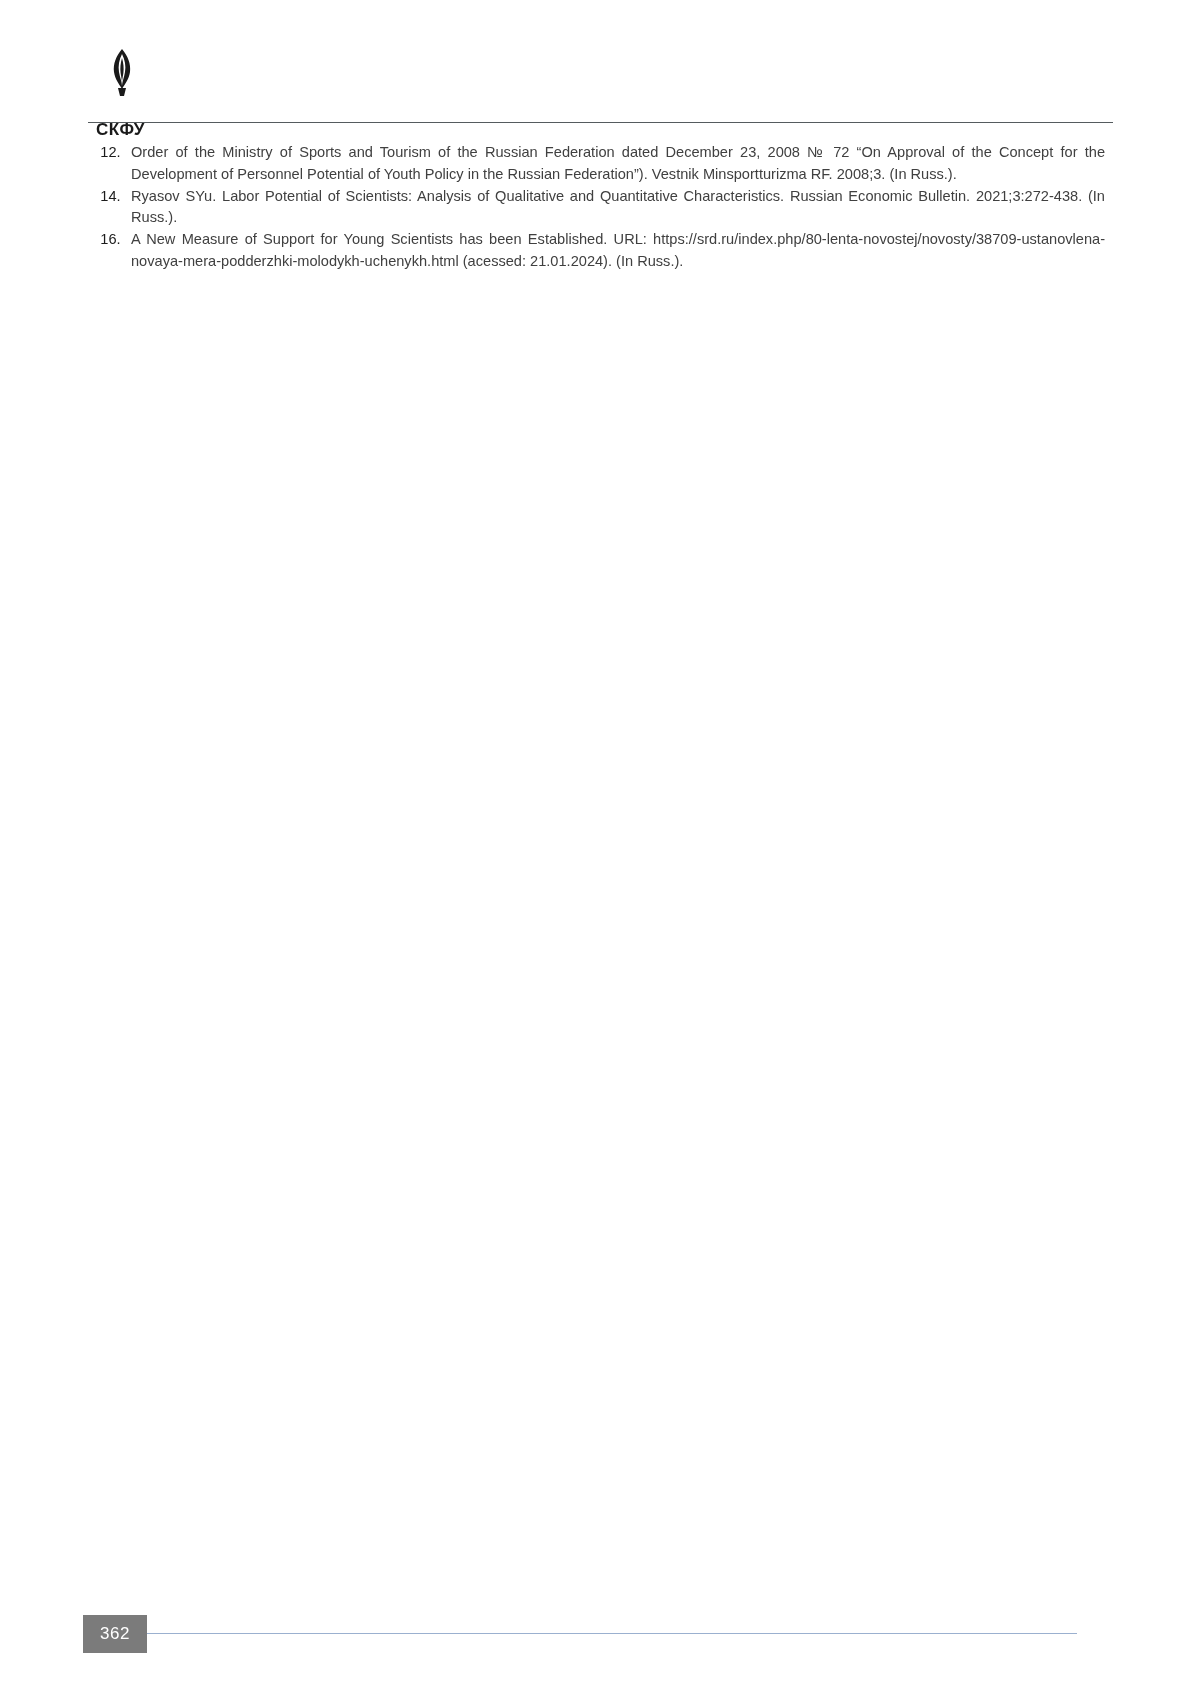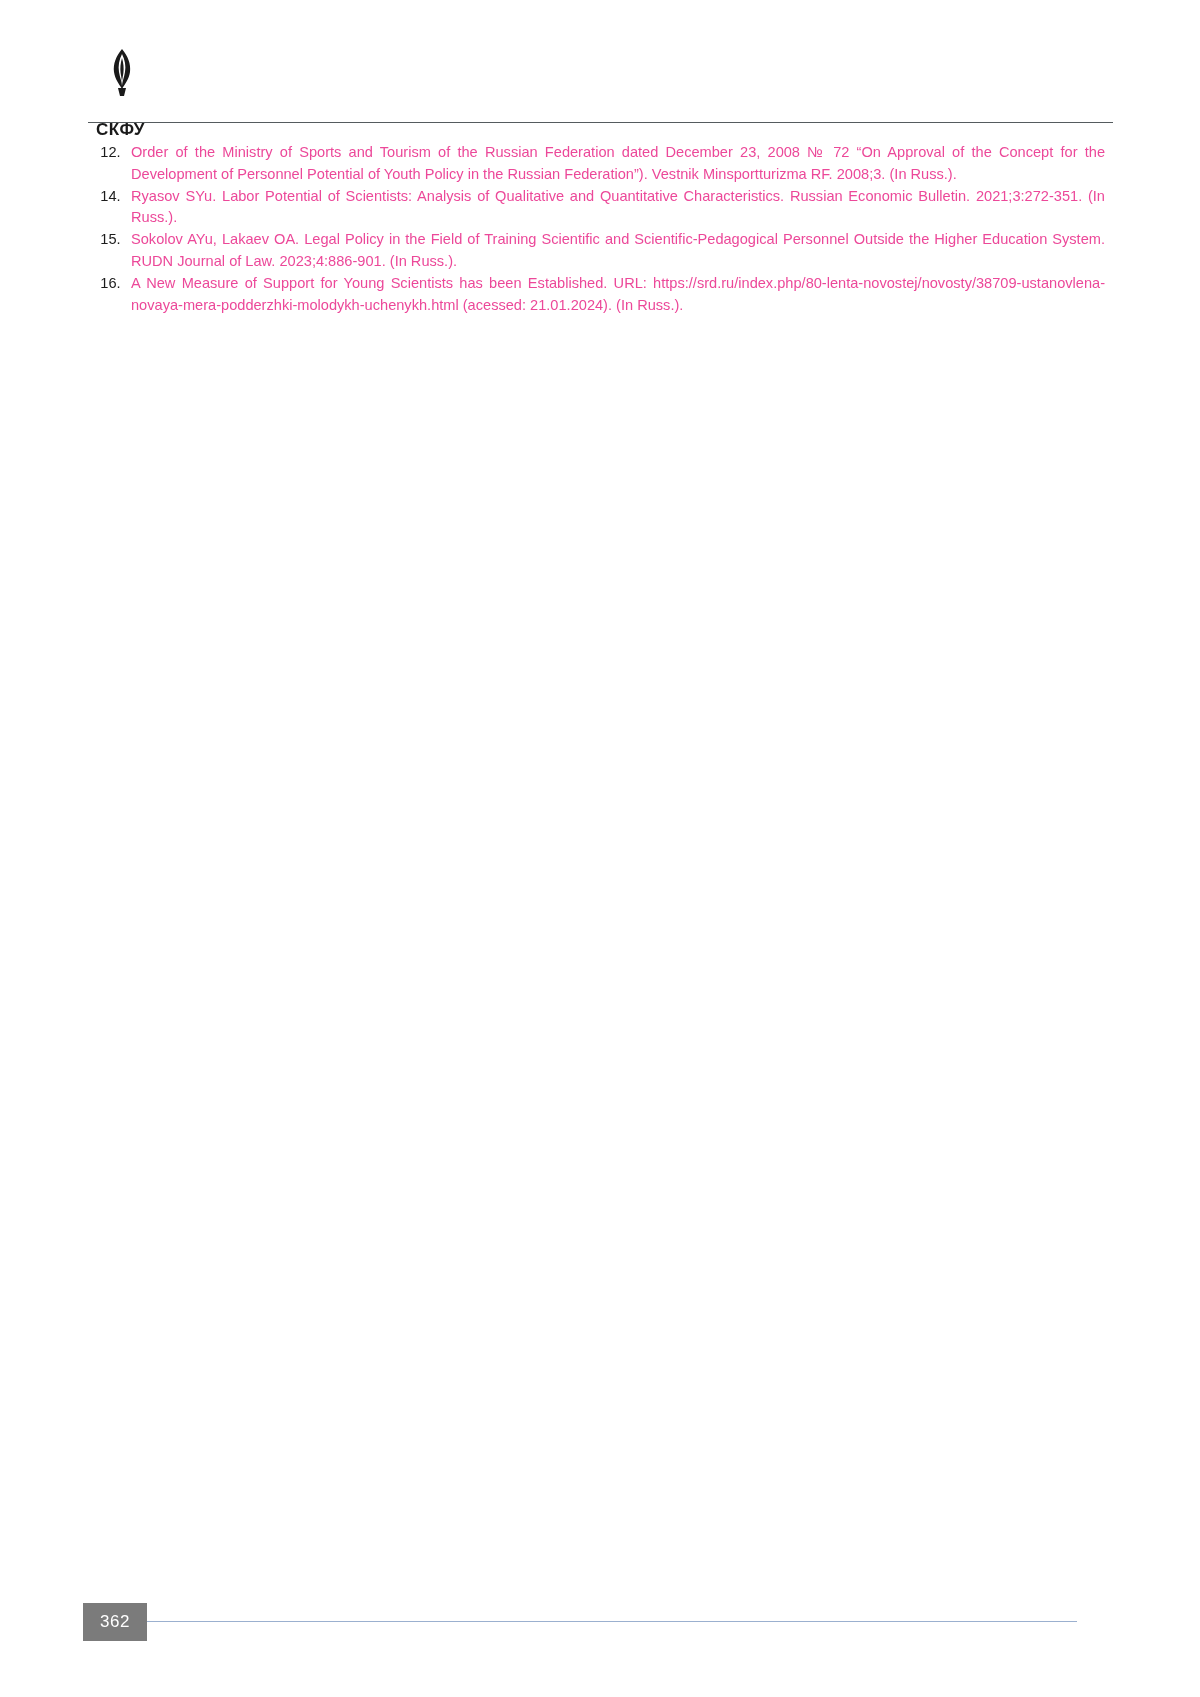--- a/index.html
+++ b/index.html
@@ -87,31 +87,31 @@
     line-height: 21.8px;
     color: #1c1c1c;
     padding-right: 8px;
     box-sizing: border-box;
     white-space: nowrap;
   }
   .ref-text {
     flex: 1 1 auto;
     font-size: 14.6px;
     line-height: 21.8px;
-    color: #ec4899;
+    color: #404040;
     text-align: justify;
     text-justify: inter-word;
     hyphens: manual;
   }
 
   
   .footer {
     position: absolute;
     left: 0;
-    bottom: 12px;
+    bottom: 0;
     width: 1200px;
     height: 120px;
   }
   .page-num-box {
     position: absolute;
     left: 83px;
     top: 38px;
     width: 64px;
     height: 38px;
     background: #7b7b7b;
@@ -156,27 +156,23 @@
   <div class="refs">
 
     <div class="ref">
       <div class="ref-num">12.</div>
       <div class="ref-text">Order of the Ministry of Sports and Tourism of the Russian Federation dated December 23, 2008 № 72 “On Approval of the Concept for the Development of Personnel Potential of Youth Policy in the Russian Federation”). Vestnik Minsportturizma RF. 2008;3. (In Russ.).</div>
     </div>
 
 
     <div class="ref">
       <div class="ref-num">14.</div>
-      <div class="ref-text">Ryasov SYu. Labor Potential of Scientists: Analysis of Qualitative and Quantitative Characteristics. Russian Economic Bulletin. 2021;3:272-351. (In Russ.).</div>
+      <div class="ref-text">Ryasov SYu. Labor Potential of Scientists: Analysis of Qualitative and Quantitative Characteristics. Russian Economic Bulletin. 2021;3:272-438. (In Russ.).</div>
     </div>
 
-    <div class="ref">
-      <div class="ref-num">15.</div>
-      <div class="ref-text">Sokolov AYu, Lakaev OA. Legal Policy in the Field of Training Scientific and Scientific-Pedagogical Personnel Outside the Higher Education System. RUDN Journal of Law. 2023;4:886-901. (In Russ.).</div>
-    </div>
 
     <div class="ref">
       <div class="ref-num">16.</div>
       <div class="ref-text">A New Measure of Support for Young Scientists has been Established. URL: https://srd.ru/index.php/80-lenta-novostej/novosty/38709-ustanovlena-novaya-mera-podderzhki-molodykh-uchenykh.html (acessed: 21.01.2024). (In Russ.).</div>
     </div>
 
   </div>
 
   <div class="footer">
     <div class="page-num-box">362</div>

